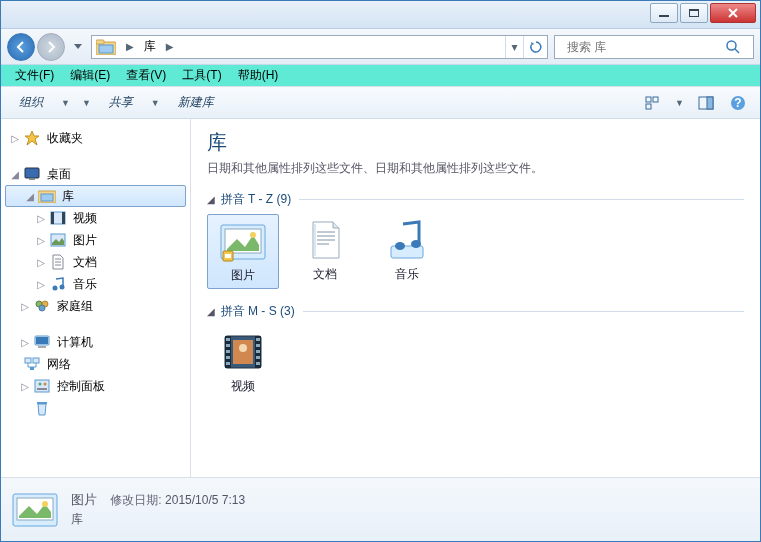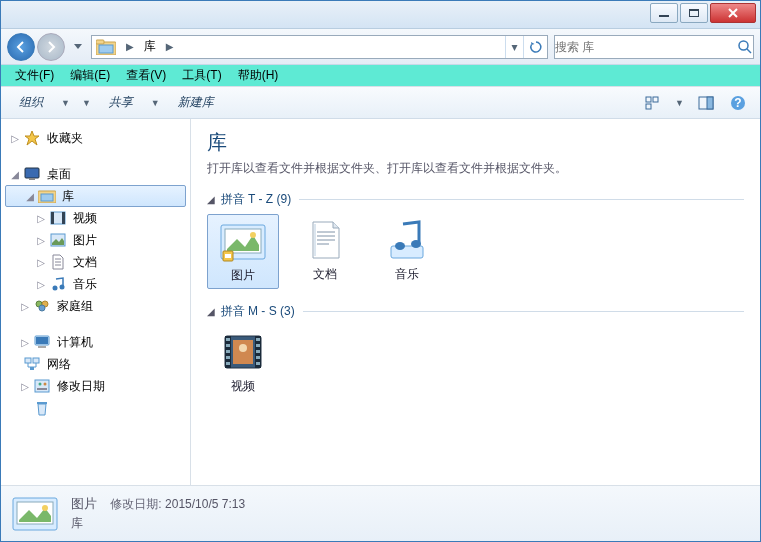--- a/index.html
+++ b/index.html
@@ -23,21 +23,21 @@
 .nav-arrow.disabled { background: radial-gradient(#d0d8e0, #a8b8c8); border-color: #aab; cursor: default; }
 .nav-arrow svg { width: 14px; height: 14px; fill: #fff; }
 .nav-dd { width: 14px; height: 20px; display:flex; align-items:center; justify-content:center; cursor:pointer; }
 .addr { flex: 1; height: 24px; border: 1px solid #9ab; background: #fff; display: flex; align-items: center; }
 .addr-folder { width: 22px; height: 20px; margin: 0 4px; display:flex; align-items:center; }
 .crumb { padding: 0 6px; height: 22px; display: flex; align-items: center; cursor: pointer; }
 .crumb-arrow { padding: 0 4px; color: #567; font-size: 10px; cursor:pointer; }
 .addr-spacer { flex: 1; }
 .addr-dd { width: 18px; text-align: center; color: #567; cursor:pointer; border-left:1px solid #cde; height:22px; line-height:22px;}
 .addr-refresh { width: 24px; display:flex; align-items:center; justify-content:center; cursor:pointer; border-left:1px solid #cde; height:22px;}
-.search { width: 200px; height: 24px; border: 1px solid #9ab; background: #fff; display: flex; align-items: center; padding: 0 0; }
+.search { width: 200px; height: 24px; border: 1px solid #9ab; background: #fff; display: flex; align-items: center; padding: 0 12px; }
 .search input { border: none; outline: none; flex: 1; color: #888; background:transparent; }
 .search-icon { width: 16px; height: 16px; cursor:pointer; }
 
 
 .menubar { height: 22px; background: #5eead4; display: flex; align-items: center; padding: 0 6px; border-bottom: 1px solid #d8e0e8; }
 .menu-item { padding: 2px 8px; cursor: pointer; }
 
 
 .toolbar { height: 32px; background: linear-gradient(#f8fbfe, #e8f0f8); display: flex; align-items: center; padding: 0 8px; border-bottom: 1px solid #d0dce8; gap: 4px; }
 .tool-btn { padding: 4px 10px; cursor: pointer; border-radius: 2px; display:flex; align-items:center; gap:4px; color: #1a3a5a; font-style: italic; }
@@ -64,21 +64,21 @@
 .group-hdr { display: flex; align-items: center; color: #1a4a7a; margin-bottom: 6px; cursor:pointer; }
 .gh-tw { font-size: 10px; margin-right: 6px; color:#556; }
 .gh-line { flex: 1; height: 1px; background: #d0dce8; margin-left: 8px; }
 .items { display: flex; flex-wrap: wrap; gap: 10px; margin-bottom: 14px; }
 .item { width: 72px; text-align: center; cursor: pointer; padding: 4px 2px; border-radius: 2px; }
 .item.selected { background: linear-gradient(#e6f2ff, #cfe6fd); border: 1px solid #7da2ce; }
 .item-icon { width: 52px; height: 44px; margin: 0 auto 4px; display:flex; align-items:center; justify-content:center; }
 .item-label { color: #223; }
 
 
-.details { height: 56px; border-top: 1px solid #d8e0e8; background: linear-gradient(#f4f8fc,#e8f0f8); display: flex; align-items: center; padding: 4px 10px; gap: 12px; }
+.details { height: 64px; border-top: 1px solid #d8e0e8; background: linear-gradient(#f4f8fc,#e8f0f8); display: flex; align-items: center; padding: 4px 10px; gap: 12px; }
 .det-thumb { width: 48px; height: 40px; display:flex; align-items:center; justify-content:center; }
 .det-text { display: flex; flex-direction: column; gap: 2px; }
 .det-title { font-size: 13px; }
 .det-row { color: #556; }
 .det-row .k { color: #667; }
 
 
 svg { display:block; }
 </style>
 </head>
@@ -302,37 +302,37 @@
       <div class="tree-row" style="padding-left:18px">
         <span class="tw">▷</span>
         <span class="ticon">
             <svg width="16" height="14" viewBox="0 0 16 14">
               <rect x="1" y="1" width="14" height="12" fill="#d8e8f8" stroke="#5a9ad0"></rect>
               <circle cx="6" cy="5" r="1.5" fill="#4a8"></circle>
               <circle cx="11" cy="5" r="1.5" fill="#c84"></circle>
               <rect x="3" y="9" width="10" height="2" fill="#889"></rect>
             </svg>
           </span>
-        <span class="tlabel">修改日期</span>
+        <span class="tlabel">控制面板</span>
       </div>
       <div class="tree-row" style="padding-left:18px">
         <span class="tw"></span>
         <span class="ticon">
             <svg width="14" height="16" viewBox="0 0 14 16">
               <path d="M3 4 L11 4 L10 15 L4 15 Z" fill="#d8e8f8" stroke="#5a9ad0"></path>
               <rect x="2" y="2" width="10" height="2" fill="#5a9ad0"></rect>
             </svg>
           </span>
         <span class="tlabel"></span>
       </div>
     </div>
 
     <div class="content">
       <div class="ctitle">库</div>
-      <div class="csub">打开库以查看文件并根据文件夹、打开库以查看文件并根据文件夹。</div>
+      <div class="csub">日期和其他属性排列这些文件、日期和其他属性排列这些文件。</div>
 
       <div class="group-hdr">
         <span class="gh-tw">◢</span>
         <span>拼音 T - Z (9)</span>
         <span class="gh-line"></span>
       </div>
       <div class="items">
         <div class="item selected">
           <div class="item-icon">
             <svg width="52" height="44" viewBox="0 0 52 44">

